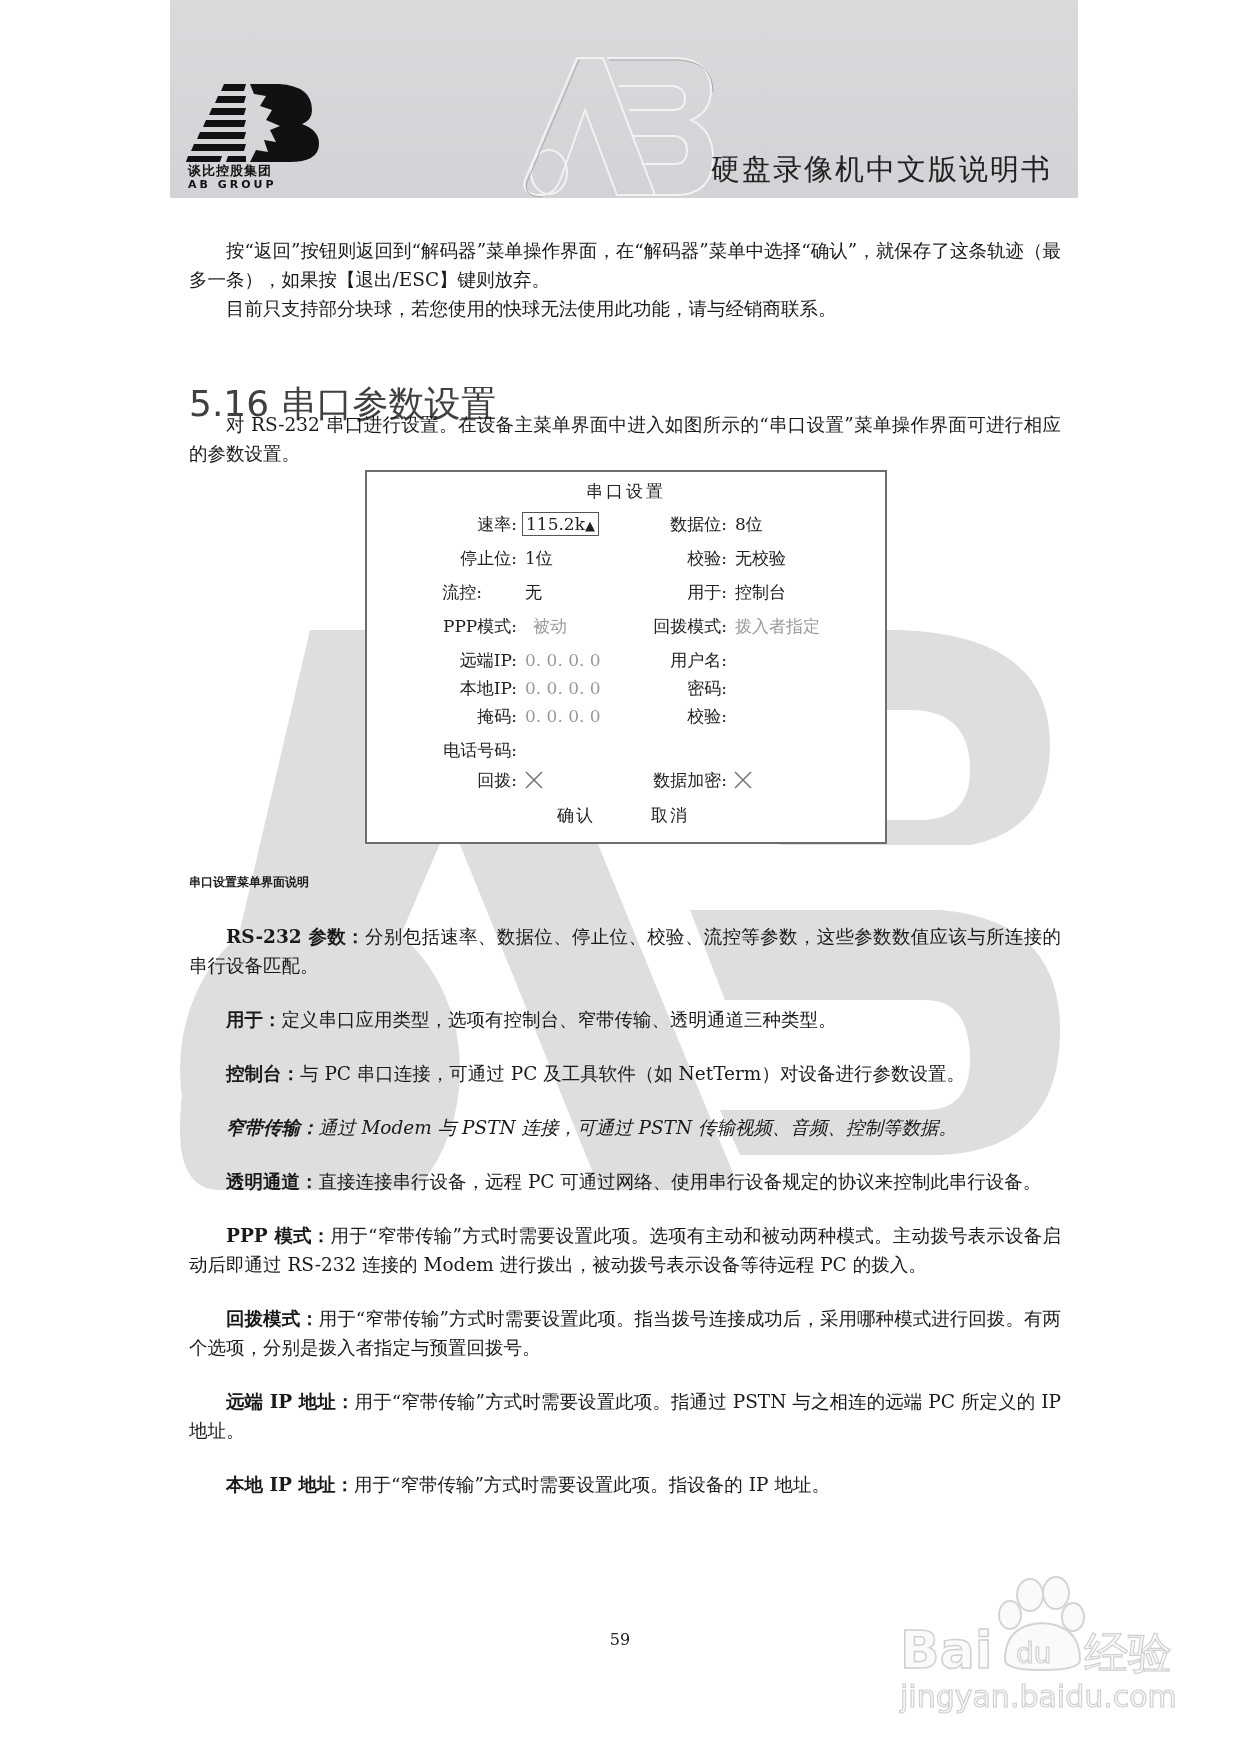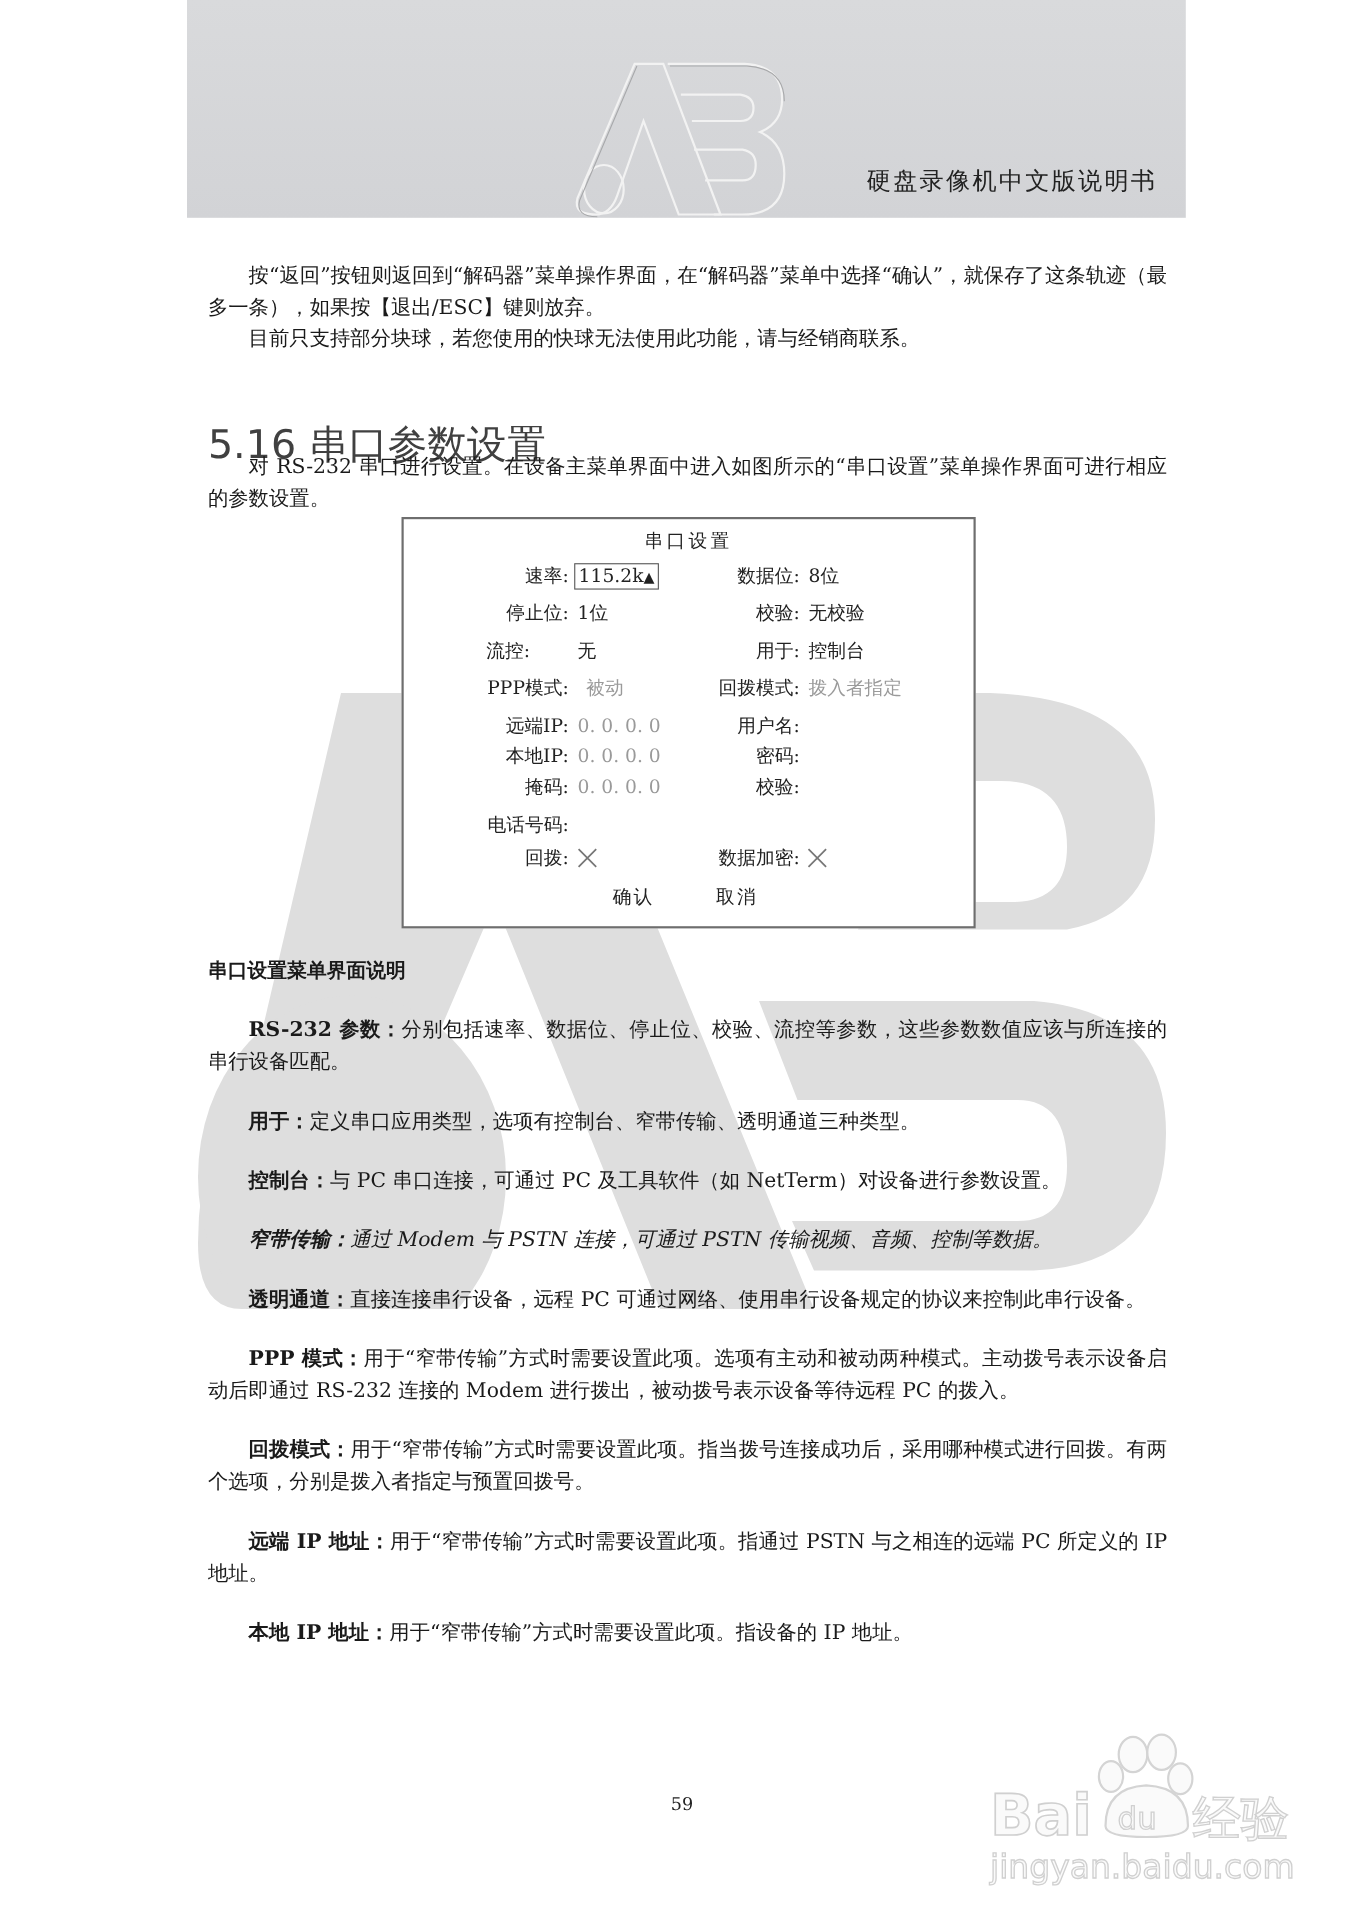--- a/index.html
+++ b/index.html
@@ -11,21 +11,21 @@
   .header-band {
     position: absolute; left: 170px; top: 0; width: 908px; height: 198px;
     background: linear-gradient(180deg, #d9dadc 0%, #d2d3d6 100%);
   }
   .logo-left { position: absolute; left: 14px; top: 80px; width: 150px; height: 115px; }
   .logo-left .cn { position: absolute; left: 4px; top: 82px; font-family: "DejaVu Sans", sans-serif; font-weight: bold; font-size: 13px; letter-spacing: 1px; color: #111; }
   .logo-left .en { position: absolute; left: 4px; top: 98px; font-family: "DejaVu Sans", sans-serif; font-weight: bold; font-size: 11px; letter-spacing: 3px; color: #111; }
   .emboss-logo { position: absolute; left: 345px; top: 50px; width: 200px; height: 148px; }
   .header-title {
     position: absolute; right: 26px; top: 150px;
-    font-family: "DejaVu Sans", sans-serif; font-size: 22px; color: #222; letter-spacing: 2px;
+    font-family: "DejaVu Sans", sans-serif; font-size: 29px; color: #222; letter-spacing: 2px;
   }
   .bg-watermark { position: absolute; left: 180px; top: 630px; width: 900px; height: 560px; z-index: 0; }
   .content { position: absolute; left: 189px; width: 872px; z-index: 1; font-size: 18.5px; line-height: 29px; }
   .p { margin: 0; text-indent: 2em; text-align: justify; }
   .p.noindent { text-indent: 0; }
   .b { font-weight: bold; }
   .section-title {
     position: absolute; left: 189px; top: 380px; z-index: 1;
     font-family: "DejaVu Sans", sans-serif; font-size: 36px; color: #404040;
   }
@@ -45,20 +45,37 @@
   }
   .xbox { position: absolute; width: 20px; height: 20px; }
   .dlg-btn { position: absolute; top: 332px; letter-spacing: 2px; cursor: pointer; }
   .page-num { position: absolute; left: 0; width: 1240px; top: 1630px; text-align: center; font-size: 16px; color: #222; z-index: 1; }
   .baidu-wm { position: absolute; left: 870px; top: 1565px; width: 330px; height: 150px; z-index: 3; }
 </style>
 </head>
 <body>
 
 <div class="header-band">
+  <div class="logo-left">
+    <svg width="150" height="82" viewBox="0 0 150 82">
+      <g fill="#111">
+        <polygon points="40,4 62,4 60,11 37,11"></polygon>
+        <polygon points="34,16 62,16 60,23 31,23"></polygon>
+        <polygon points="28,28 62,28 60,35 25,35"></polygon>
+        <polygon points="22,40 62,40 60,47 19,47"></polygon>
+        <polygon points="16,52 62,52 60,59 13,59"></polygon>
+        <polygon points="10,64 62,64 60,71 7,71"></polygon>
+        <polygon points="4,76 38,76 36,82 2,82"></polygon>
+        <polygon points="44,76 62,76 62,82 42,82"></polygon>
+        <path d="M66,4 L95,4 Q128,6 128,30 Q128,40 118,44 Q135,50 135,64 Q135,82 105,82 L66,82 L72,70 L84,72 L80,60 L92,62 L86,50 L96,46 L82,40 L88,30 L76,26 L82,16 L70,14 Z"></path>
+      </g>
+    </svg>
+    <span class="cn">谈比控股集团</span>
+    <span class="en">AB GROUP</span>
+  </div>
   <svg class="emboss-logo" viewBox="0 0 200 148">
     <g fill="none" stroke="#f2f2f2" stroke-width="2">
       <path d="M62,8 L10,130 Q6,145 26,145 Q40,145 46,128 L70,60 L102,145 L140,145 L88,8 Z"></path>
       <ellipse cx="34" cy="122" rx="18" ry="22"></ellipse>
       <path d="M92,8 L162,8 Q196,10 196,40 Q196,62 176,70 Q198,80 198,108 Q198,145 160,145 L134,145"></path>
       <path d="M104,36 L158,36 Q170,38 170,48 Q170,60 158,60 L114,60"></path>
       <path d="M116,86 L160,86 Q172,88 172,100 Q172,114 160,114 L126,114"></path>
     </g>
     <g fill="none" stroke="#a8a9ab" stroke-width="1">
       <path d="M64,10 L12,132 Q8,147 28,147"></path>
@@ -155,21 +172,21 @@
     <span class="lbl" style="left:250px;width:110px;">数据加密:</span>
     <svg class="xbox" style="left:366px;top:2px;" viewBox="0 0 20 20">
       <path d="M2,2 L18,18 M18,2 L2,18" stroke="#777" stroke-width="1.6"></path>
     </svg>
   </div>
   <span class="dlg-btn" style="left:190px;">确认</span>
   <span class="dlg-btn" style="left:284px;">取消</span>
 </div>
 
 <div class="content" style="top:868px;">
-  <p class="p noindent b" style="font-family:'DejaVu Sans',sans-serif;font-size:18px;margin-bottom:25px;">串口设置菜单界面说明</p>
+  <p class="p noindent b" style="font-family:'DejaVu Sans',sans-serif;font-size:12px;margin-bottom:25px;">串口设置菜单界面说明</p>
 
   <p class="p" style="margin-bottom:25px;"><span class="b">RS-232 参数：</span><span>分别包括速率、数据位、停止位、校验、流控等参数，这些参数数值应该与所连接的串行设备匹配。</span></p>
   <p class="p" style="margin-bottom:25px;"><span class="b">用于：</span><span>定义串口应用类型，选项有控制台、窄带传输、透明通道三种类型。</span></p>
   <p class="p" style="margin-bottom:25px;"><span class="b">控制台：</span><span>与 PC 串口连接，可通过 PC 及工具软件（如 NetTerm）对设备进行参数设置。</span></p>
   <p class="p" style="margin-bottom:25px;font-style:italic;"><span class="b">窄带传输：</span><span>通过 Modem 与 PSTN 连接，可通过 PSTN 传输视频、音频、控制等数据。</span></p>
   <p class="p" style="margin-bottom:25px;"><span class="b">透明通道：</span><span>直接连接串行设备，远程 PC 可通过网络、使用串行设备规定的协议来控制此串行设备。</span></p>
   <p class="p" style="margin-bottom:25px;"><span class="b">PPP 模式：</span><span>用于“窄带传输”方式时需要设置此项。选项有主动和被动两种模式。主动拨号表示设备启动后即通过 RS-232 连接的 Modem 进行拨出，被动拨号表示设备等待远程 PC 的拨入。</span></p>
   <p class="p" style="margin-bottom:25px;"><span class="b">回拨模式：</span><span>用于“窄带传输”方式时需要设置此项。指当拨号连接成功后，采用哪种模式进行回拨。有两个选项，分别是拨入者指定与预置回拨号。</span></p>
   <p class="p" style="margin-bottom:25px;"><span class="b">远端 IP 地址：</span><span>用于“窄带传输”方式时需要设置此项。指通过 PSTN 与之相连的远端 PC 所定义的 IP 地址。</span></p>
   <p class="p"><span class="b">本地 IP 地址：</span><span>用于“窄带传输”方式时需要设置此项。指设备的 IP 地址。</span></p>

